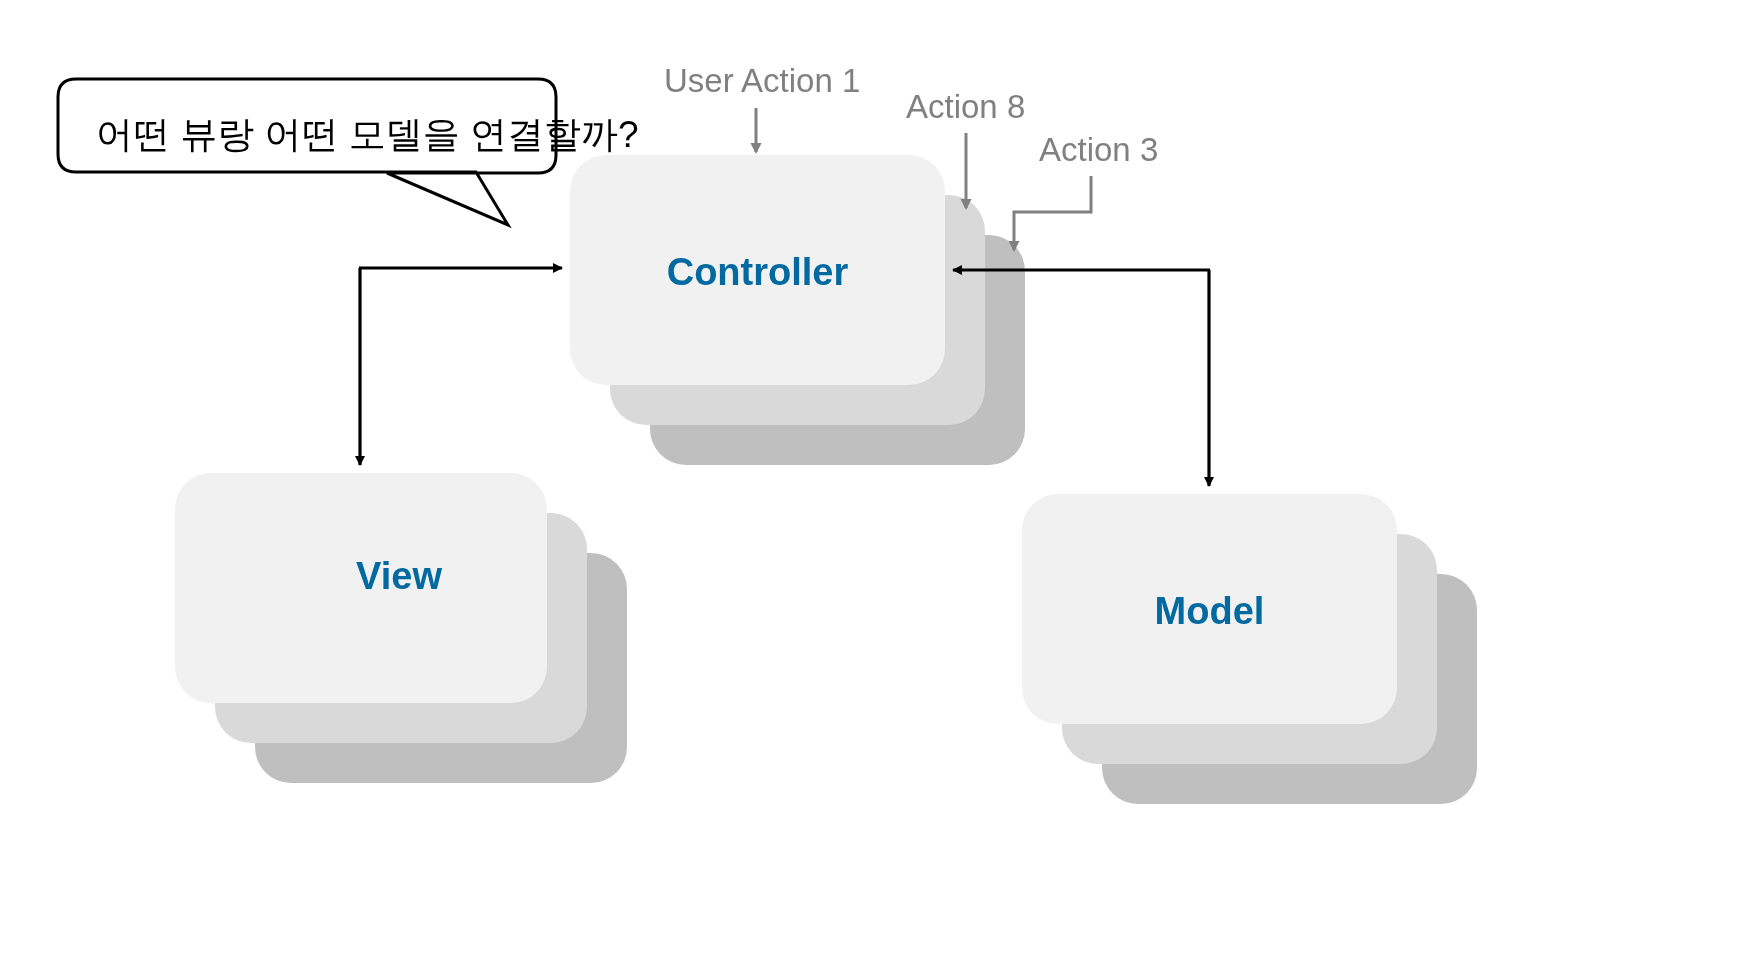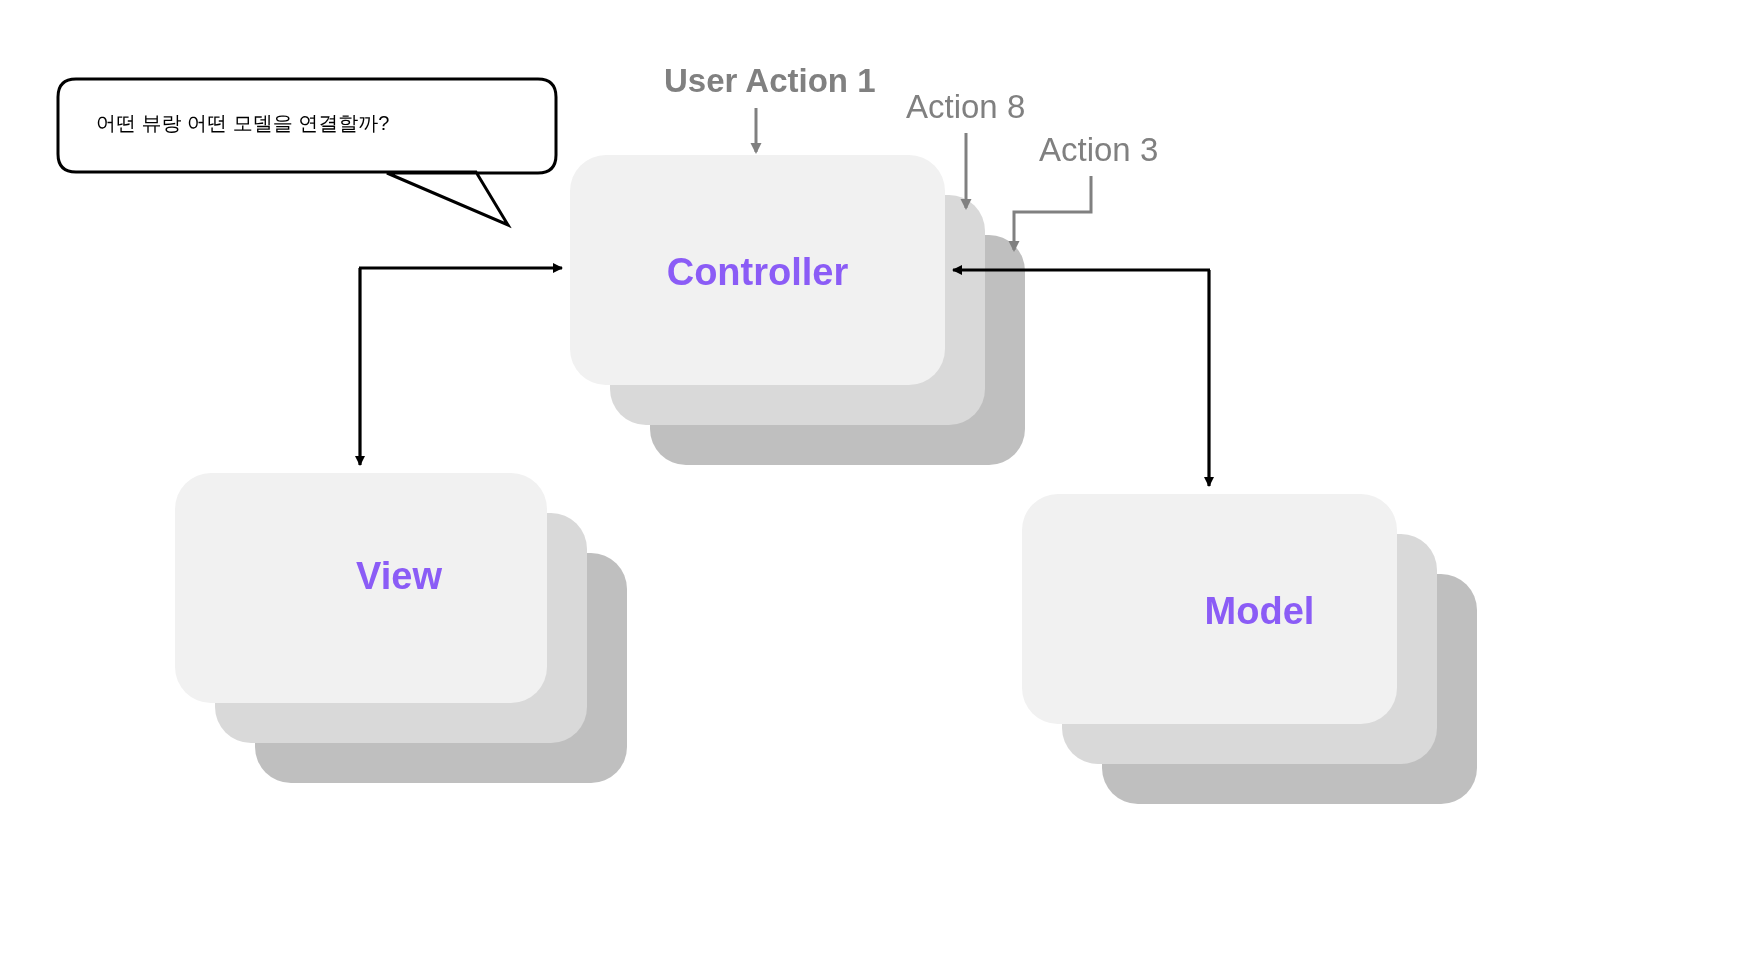--- a/index.html
+++ b/index.html
@@ -22,38 +22,38 @@
     left: 0;
     top: 0;
     width: 1754px;
     height: 972px;
   }
   .node-label {
     position: absolute;
     font-family: "Liberation Sans", sans-serif;
     font-weight: bold;
     font-size: 38px;
-    color: #8b5cf6;
+    color: #0369a1;
     text-align: center;
     white-space: nowrap;
     pointer-events: none;
   }
   .action-label {
     position: absolute;
     font-family: "Liberation Sans", sans-serif;
     font-weight: normal;
     font-size: 33px;
     color: #808080;
     white-space: nowrap;
   }
   .bubble-text {
     position: absolute;
     font-family: "Liberation Sans", sans-serif;
     font-weight: normal;
-    font-size: 20px;
+    font-size: 37px;
     color: #000000;
     white-space: nowrap;
     text-align: right;
   }
 </style>
 </head>
 <body>
 
 <div id="canvas">
 
@@ -111,21 +111,21 @@
       <path d="M76,79 L538,79 Q556,79 556,97 L556,155 Q556,173 538,173 L387,173 L508,225 L476,172 L76,172 Q58,172 58,154 L58,97 Q58,79 76,79 Z" fill="#FFFFFF" stroke="#000000" stroke-width="3" stroke-linejoin="miter"></path>
     </g>
   </svg>
 
   <div class="bubble-text" style="left:96px; top:110px;">어떤 뷰랑 어떤 모델을 연결할까?</div>
 
   <div class="node-label" style="left:570px; top:251px; width:375px;">Controller</div>
 
   <div class="node-label" style="left:175px; top:555px; width:448px;">View</div>
 
-  <div class="node-label" style="left:1072px; top:590px; width:375px;">Model</div>
+  <div class="node-label" style="left:1022px; top:590px; width:375px;">Model</div>
 
-  <div class="action-label" style="left:664px; top:62px;font-weight:bold;">User Action 1</div>
+  <div class="action-label" style="left:664px; top:62px;">User Action 1</div>
 
   <div class="action-label" style="left:906px; top:88px;">Action 8</div>
 
   <div class="action-label" style="left:1039px; top:131px;text-align:right;">Action 3</div>
 
 </div>
 
 </body></html>

